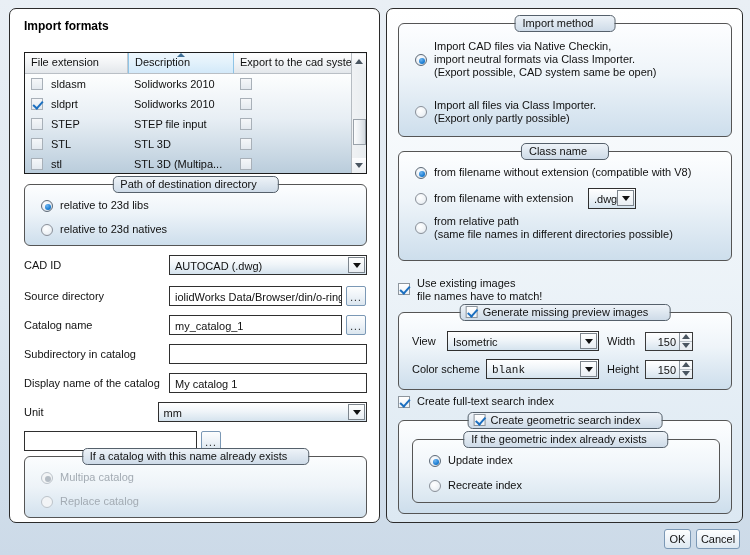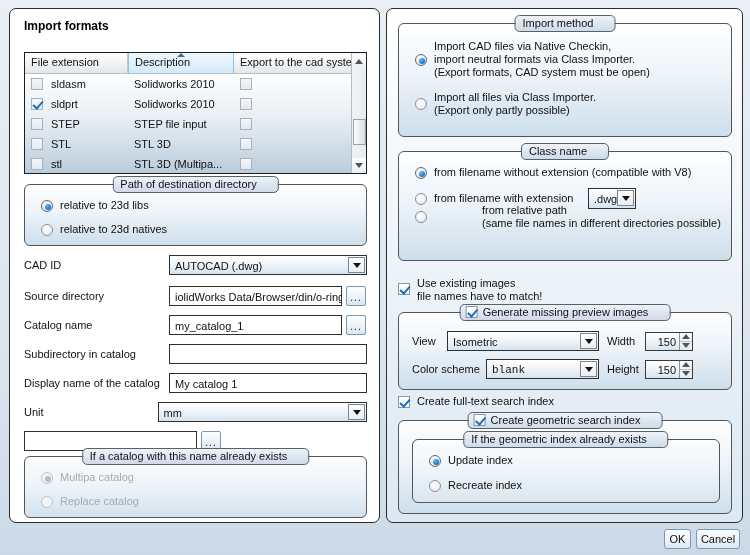--- a/index.html
+++ b/index.html
@@ -354,25 +354,25 @@
 <div class="panel" id="right-panel">
 
   <div class="group" style="left:11px; top:14px; width:334px; height:114px;">
     <div class="group-label" style="left:50%;">Import method</div>
 
     <div class="radio-row" style="left:16px; top:16px;">
       <span class="radio on" style="margin-top:14px;"></span>
       <span class="radio-label ml">
         <span>Import CAD files via Native Checkin,</span><br>
         <span>import neutral formats via Class Importer.</span><br>
-        <span>(Export formats, CAD system must be open)</span>
+        <span>(Export possible, CAD system same be open)</span>
       </span>
     </div>
 
-    <div class="radio-row" style="left:16px; top:67px;">
+    <div class="radio-row" style="left:16px; top:75px;">
       <span class="radio" style="margin-top:7px;"></span>
       <span class="radio-label ml">
         <span>Import all files via Class Importer.</span><br>
         <span>(Export only partly possible)</span>
       </span>
     </div>
   </div>
 
   <div class="group" style="left:11px; top:142px; width:334px; height:110px;">
     <div class="group-label" style="left:50%;">Class name</div>
@@ -386,21 +386,21 @@
       <span class="radio"></span>
       <span class="radio-label">from filename with extension</span>
     </div>
     <div class="combo" style="position:absolute; left:189px; top:36px; width:48px; height:21px; padding-right:20px;">
       <span>.dwg</span>
       <span class="arrowbox">
           <i></i>
         </span>
     </div>
 
-    <div class="radio-row" style="left:16px; top:52px;gap:48px;">
+    <div class="radio-row" style="left:16px; top:63px;">
       <span class="radio" style="margin-top:7px;"></span>
       <span class="radio-label ml">
         <span>from relative path</span><br>
         <span>(same file names in different directories possible)</span>
       </span>
     </div>
   </div>
 
   <div class="check-row" style="left:11px; top:268px;">
     <span class="cb on" style="margin-top:6px;"></span>

